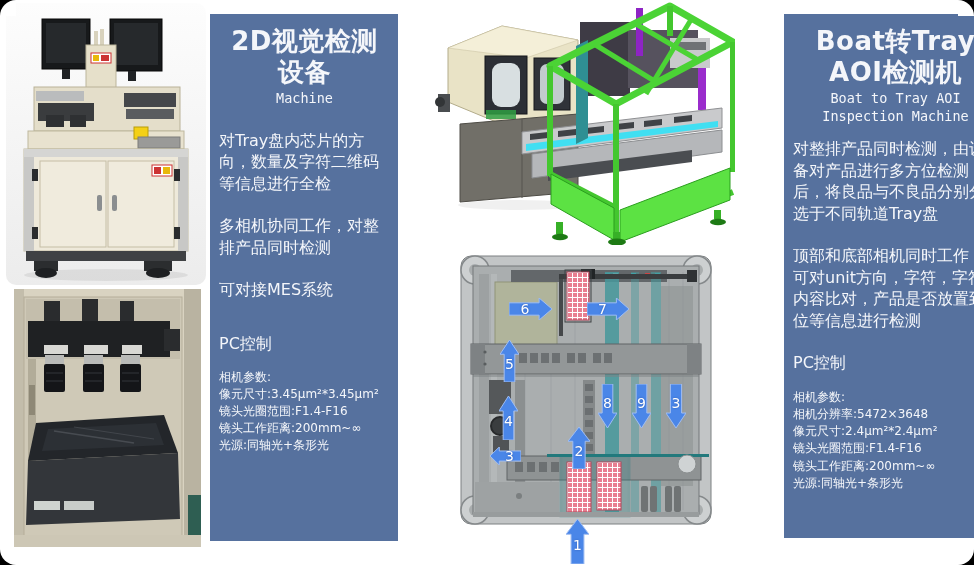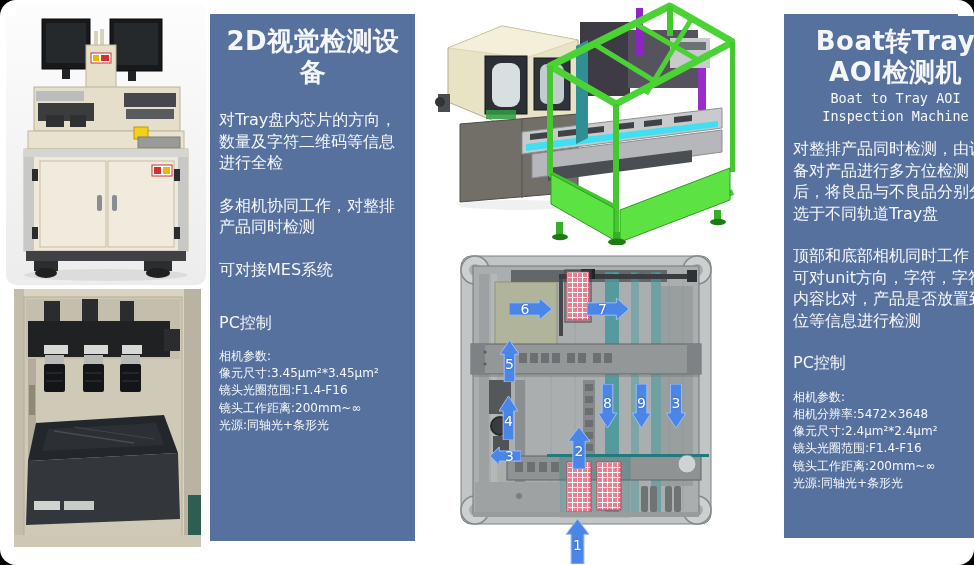--- a/index.html
+++ b/index.html
@@ -138,23 +138,24 @@
       <polygon points="34,140 142,134 150,156 28,162" fill="#2c3035"></polygon>
       <line x1="40" y1="142" x2="120" y2="154" stroke="#5a5e64" stroke-width="1.5" opacity="0.6"></line>
       <line x1="60" y1="138" x2="140" y2="150" stroke="#50545a" stroke-width="1" opacity="0.6"></line>
       <polygon points="14,172 164,164 166,230 12,236" fill="#33363a"></polygon>
       <rect x="20" y="212" width="26" height="9" fill="#cfd4d0"></rect>
       <rect x="50" y="212" width="30" height="9" fill="#c8ccc9"></rect>
       <rect x="0" y="246" width="187" height="12" fill="#cdc7b5"></rect>
     </svg>
   </div>
 
-  <div class="panel abs" style="left: 210px; top: 14px; width: 205px; height: 527px; background: rgb(86, 113, 158);">
+  <div class="panel abs" style="left: 210px; top: 14px; width: 188px; height: 527px; background: rgb(86, 113, 158);">
     <div class="panel-title">2D视觉检测设备</div>
     <div class="panel-sub">
+      <div>Machine</div>
     </div>
     <div class="panel-body">
       <p class="para">对Tray盘内芯片的方向，数量及字符二维码等信息进行全检</p>
       <p class="para">多相机协同工作，对整排产品同时检测</p>
       <p class="para">可对接MES系统</p>
       <p class="para" style="margin-top:32px;margin-bottom:15px;">PC控制</p>
       <div class="specs">
         <div class="spec-line">相机参数:</div>
         <div class="spec-line">像元尺寸:3.45μm²*3.45μm²</div>
         <div class="spec-line">镜头光圈范围:F1.4-F16</div>

